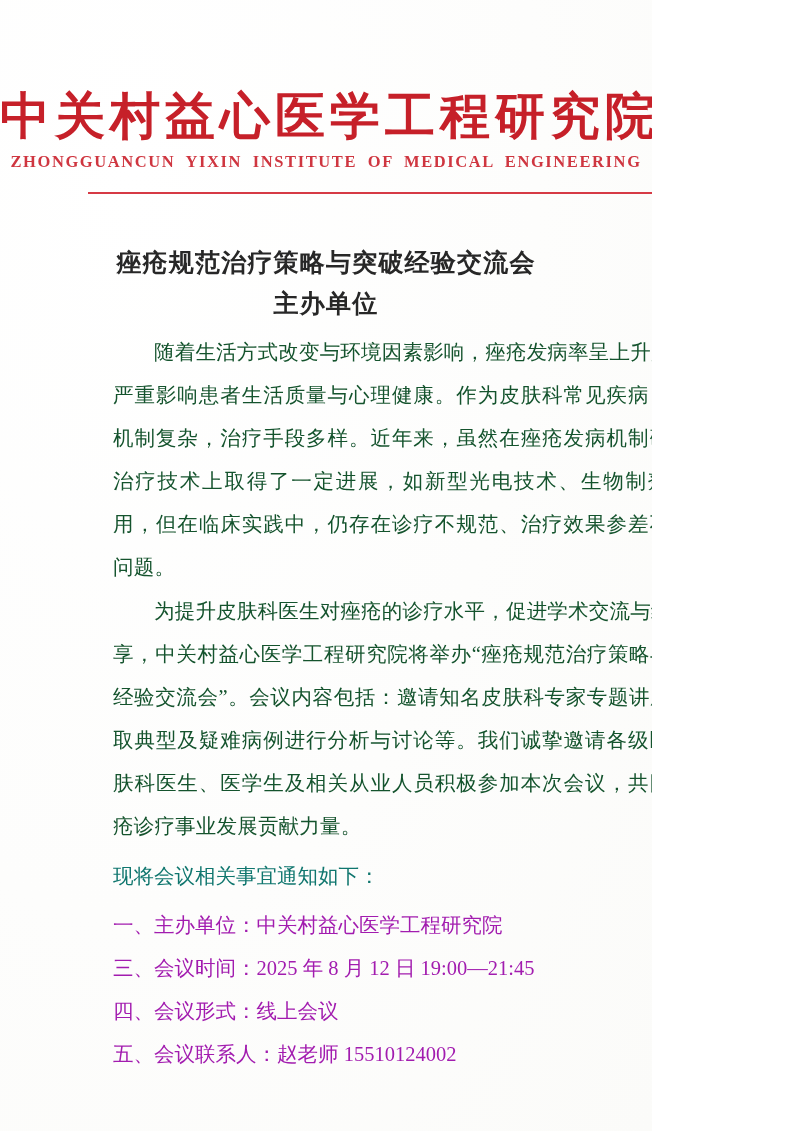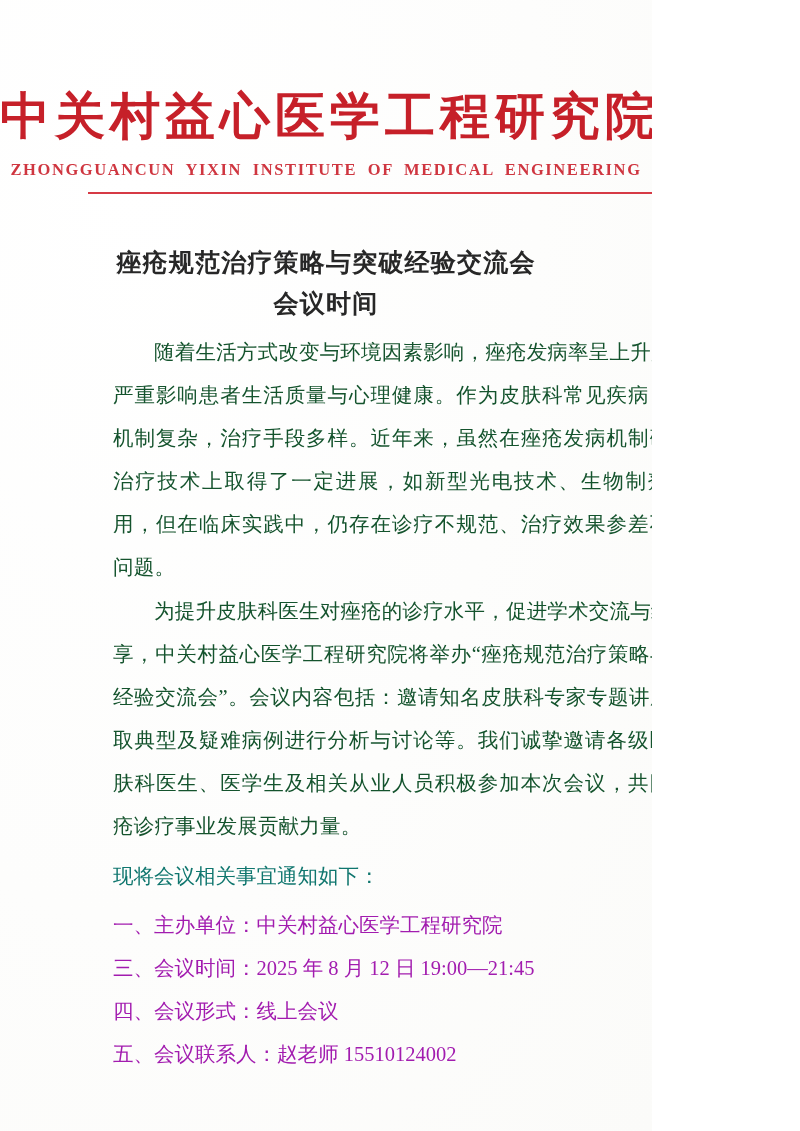--- a/index.html
+++ b/index.html
@@ -37,21 +37,21 @@
   #org-name-cn {
     font-family: "Liberation Serif", "DejaVu Serif", serif;
     font-size: 50px;
     font-weight: bold;
     color: #c62029;
     letter-spacing: 5px;
     line-height: 1.12;
     white-space: nowrap;
   }
   #org-name-en {
-    margin-top: 16px;
+    margin-top: 8px;
     font-family: "Liberation Serif", "DejaVu Serif", serif;
     font-size: 16.5px;
     font-weight: bold;
     color: #cf3640;
     letter-spacing: 1.6px;
     word-spacing: 5px;
     white-space: nowrap;
   }
   #letterhead-rule {
     position: absolute;
@@ -139,21 +139,21 @@
   <div id="paper-texture"></div>
 
   <div id="letterhead">
     <div id="org-name-cn">中关村益心医学工程研究院</div>
     <div id="org-name-en">ZHONGGUANCUN YIXIN INSTITUTE OF MEDICAL ENGINEERING</div>
   </div>
   <div id="letterhead-rule"></div>
 
   <div id="doc-title-block">
     <div class="doc-title-line">痤疮规范治疗策略与突破经验交流会</div>
-    <div class="doc-title-line">会议时间</div>
+    <div class="doc-title-line">主办单位</div>
   </div>
 
   <div id="body-content">
     <p class="para">随着生活方式改变与环境因素影响，痤疮发病率呈上升趋势，严重影响患者生活质量与心理健康。作为皮肤科常见疾病，发病机制复杂，治疗手段多样。近年来，虽然在痤疮发病机制研究与治疗技术上取得了一定进展，如新型光电技术、生物制剂的应用，但在临床实践中，仍存在诊疗不规范、治疗效果参差不齐等问题。</p>
     <p class="para">为提升皮肤科医生对痤疮的诊疗水平，促进学术交流与经验分享，中关村益心医学工程研究院将举办“痤疮规范治疗策略与突破经验交流会”。会议内容包括：邀请知名皮肤科专家专题讲座，选取典型及疑难病例进行分析与讨论等。我们诚挚邀请各级医院皮肤科医生、医学生及相关从业人员积极参加本次会议，共同为痤疮诊疗事业发展贡献力量。</p>
     <p class="lead-line">现将会议相关事宜通知如下：</p>
     <ul id="items-list">
       <li>一、主办单位：中关村益心医学工程研究院</li>
       <li>三、会议时间：2025 年 8 月 12 日 19:00—21:45</li>
       <li>四、会议形式：线上会议</li>

